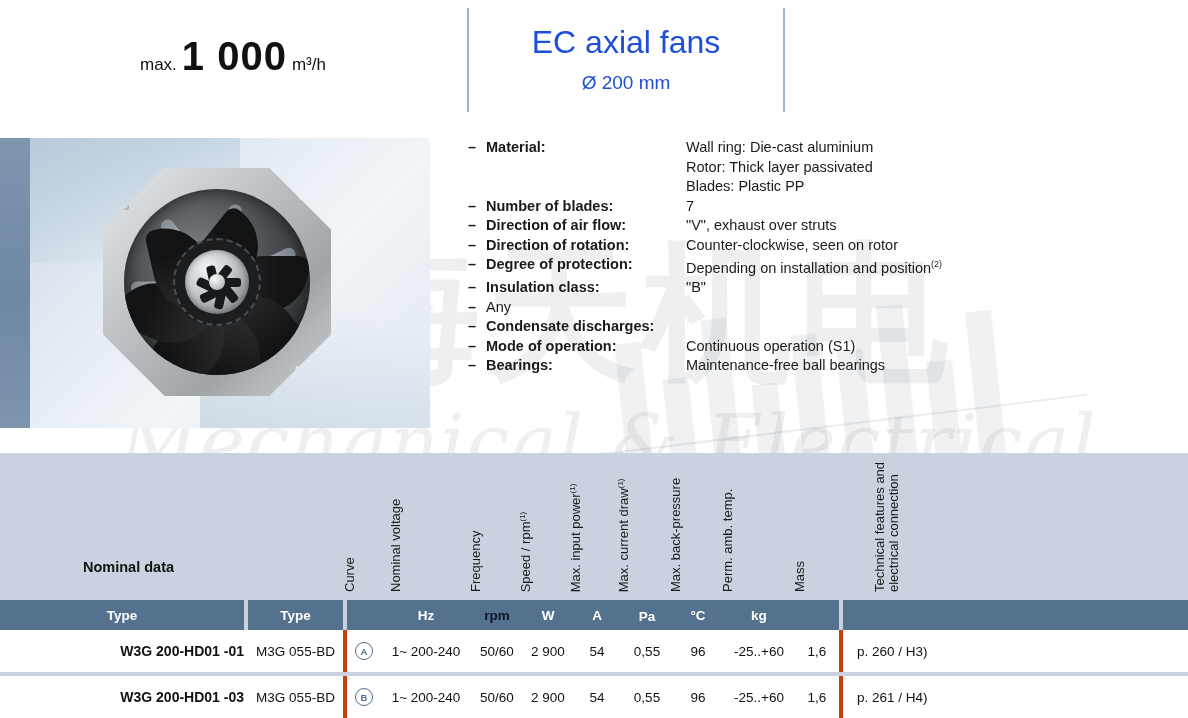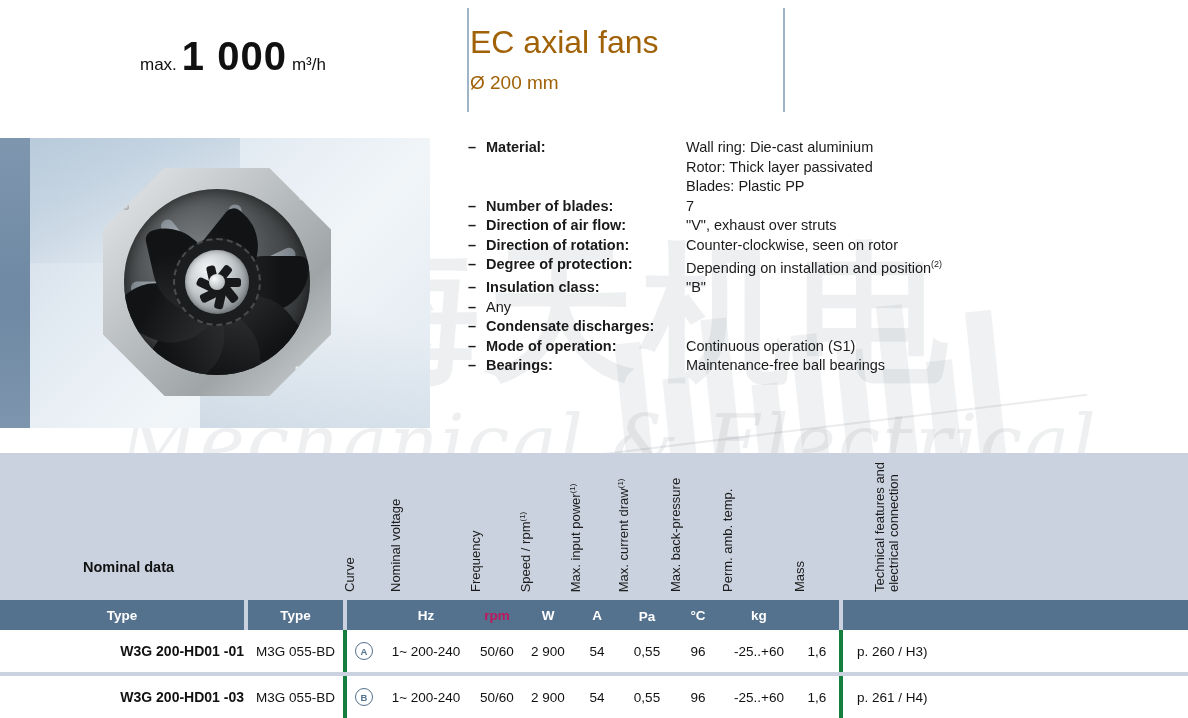--- a/index.html
+++ b/index.html
@@ -108,22 +108,22 @@
     background: #9fb5c7;
   }
   #divider-left  { left: 467px; }
   #divider-right { left: 783px; }
 
   #title-block {
     position: absolute;
     left: 470px;
     top: 25px;
     width: 312px;
-    text-align: left;
-    color: #a16207;
+    text-align: center;
+    color: #1d4ed8;
   }
   #title-main {
     font-size: 32px;
     letter-spacing: 0px;
     line-height: 1.1;
   }
   #title-sub {
     font-size: 19px;
     margin-top: 12px;
   }
@@ -325,21 +325,21 @@
     color: #ffffff;
     font-size: 13.5px;
     font-weight: bold;
     display: flex;
     align-items: center;
     justify-content: center;
   }
   .data-row {
     position: relative;
     height: 42px;
-    background: #15803d;
+    background: #c2410c;
   }
   .row-gap { height: 4px; background: #c9d2de; }
   .cell {
     position: absolute;
     top: 0;
     height: 42px;
     background: #ffffff;
     display: flex;
     align-items: center;
     font-size: 13.5px;
@@ -513,21 +513,21 @@
       <div class="rot-label" style="left: 683px;">Max. back-pressure</div>
       <div class="rot-label" style="left: 735px;">Perm. amb. temp.</div>
       <div class="rot-label" style="left: 807px;">Mass</div>
       <div class="rot-label" style="left: 901px; white-space: normal; width: 132px; bottom: 8px;">Technical features and electrical connection</div>
     </div>
   <div id="unit-row">
       <div class="unit-cell" style="left: 0px; width: 244px;">Type</div>
       <div class="unit-cell" style="left: 248px; width: 95px;">Type</div>
       <div class="unit-cell" style="left: 347px; width: 492px;"></div>
       <div style="position: absolute; left: 381px; width: 90px; top: 0px; height: 30px; display: flex; align-items: center; justify-content: center; color: rgb(255, 255, 255); font-size: 13.5px; font-weight: bold;">Hz</div>
-      <div style="position: absolute; left: 471px; width: 52px; top: 0px; height: 30px; display: flex; align-items: center; justify-content: center; color: #be185d; font-size: 13.5px; font-weight: bold;">rpm</div>
+      <div style="position: absolute; left: 471px; width: 52px; top: 0px; height: 30px; display: flex; align-items: center; justify-content: center; color: #0f172a; font-size: 13.5px; font-weight: bold;">rpm</div>
       <div style="position: absolute; left: 523px; width: 50px; top: 0px; height: 30px; display: flex; align-items: center; justify-content: center; color: rgb(255, 255, 255); font-size: 13.5px; font-weight: bold;">W</div>
       <div style="position: absolute; left: 573px; width: 48px; top: 0px; height: 30px; display: flex; align-items: center; justify-content: center; color: rgb(255, 255, 255); font-size: 13.5px; font-weight: bold;">A</div>
       <div style="position: absolute; left: 621px; width: 52px; top: 0px; height: 33px; display: flex; align-items: center; justify-content: center; color: rgb(255, 255, 255); font-size: 13.5px; font-weight: bold;">Pa</div>
       <div style="position: absolute; left: 673px; width: 50px; top: 0px; height: 30px; display: flex; align-items: center; justify-content: center; color: rgb(255, 255, 255); font-size: 13.5px; font-weight: bold;">°C</div>
       <div style="position: absolute; left: 723px; width: 72px; top: 0px; height: 30px; display: flex; align-items: center; justify-content: center; color: rgb(255, 255, 255); font-size: 13.5px; font-weight: bold;">kg</div>
       <div style="position: absolute; left: 795px; width: 44px; top: 0px; height: 30px; display: flex; align-items: center; justify-content: center; color: rgb(255, 255, 255); font-size: 13.5px; font-weight: bold;"></div>
       <div class="unit-cell" style="left: 843px; width: 345px;"></div>
     </div>
   <div id="rows-container">
       <div class="data-row">

